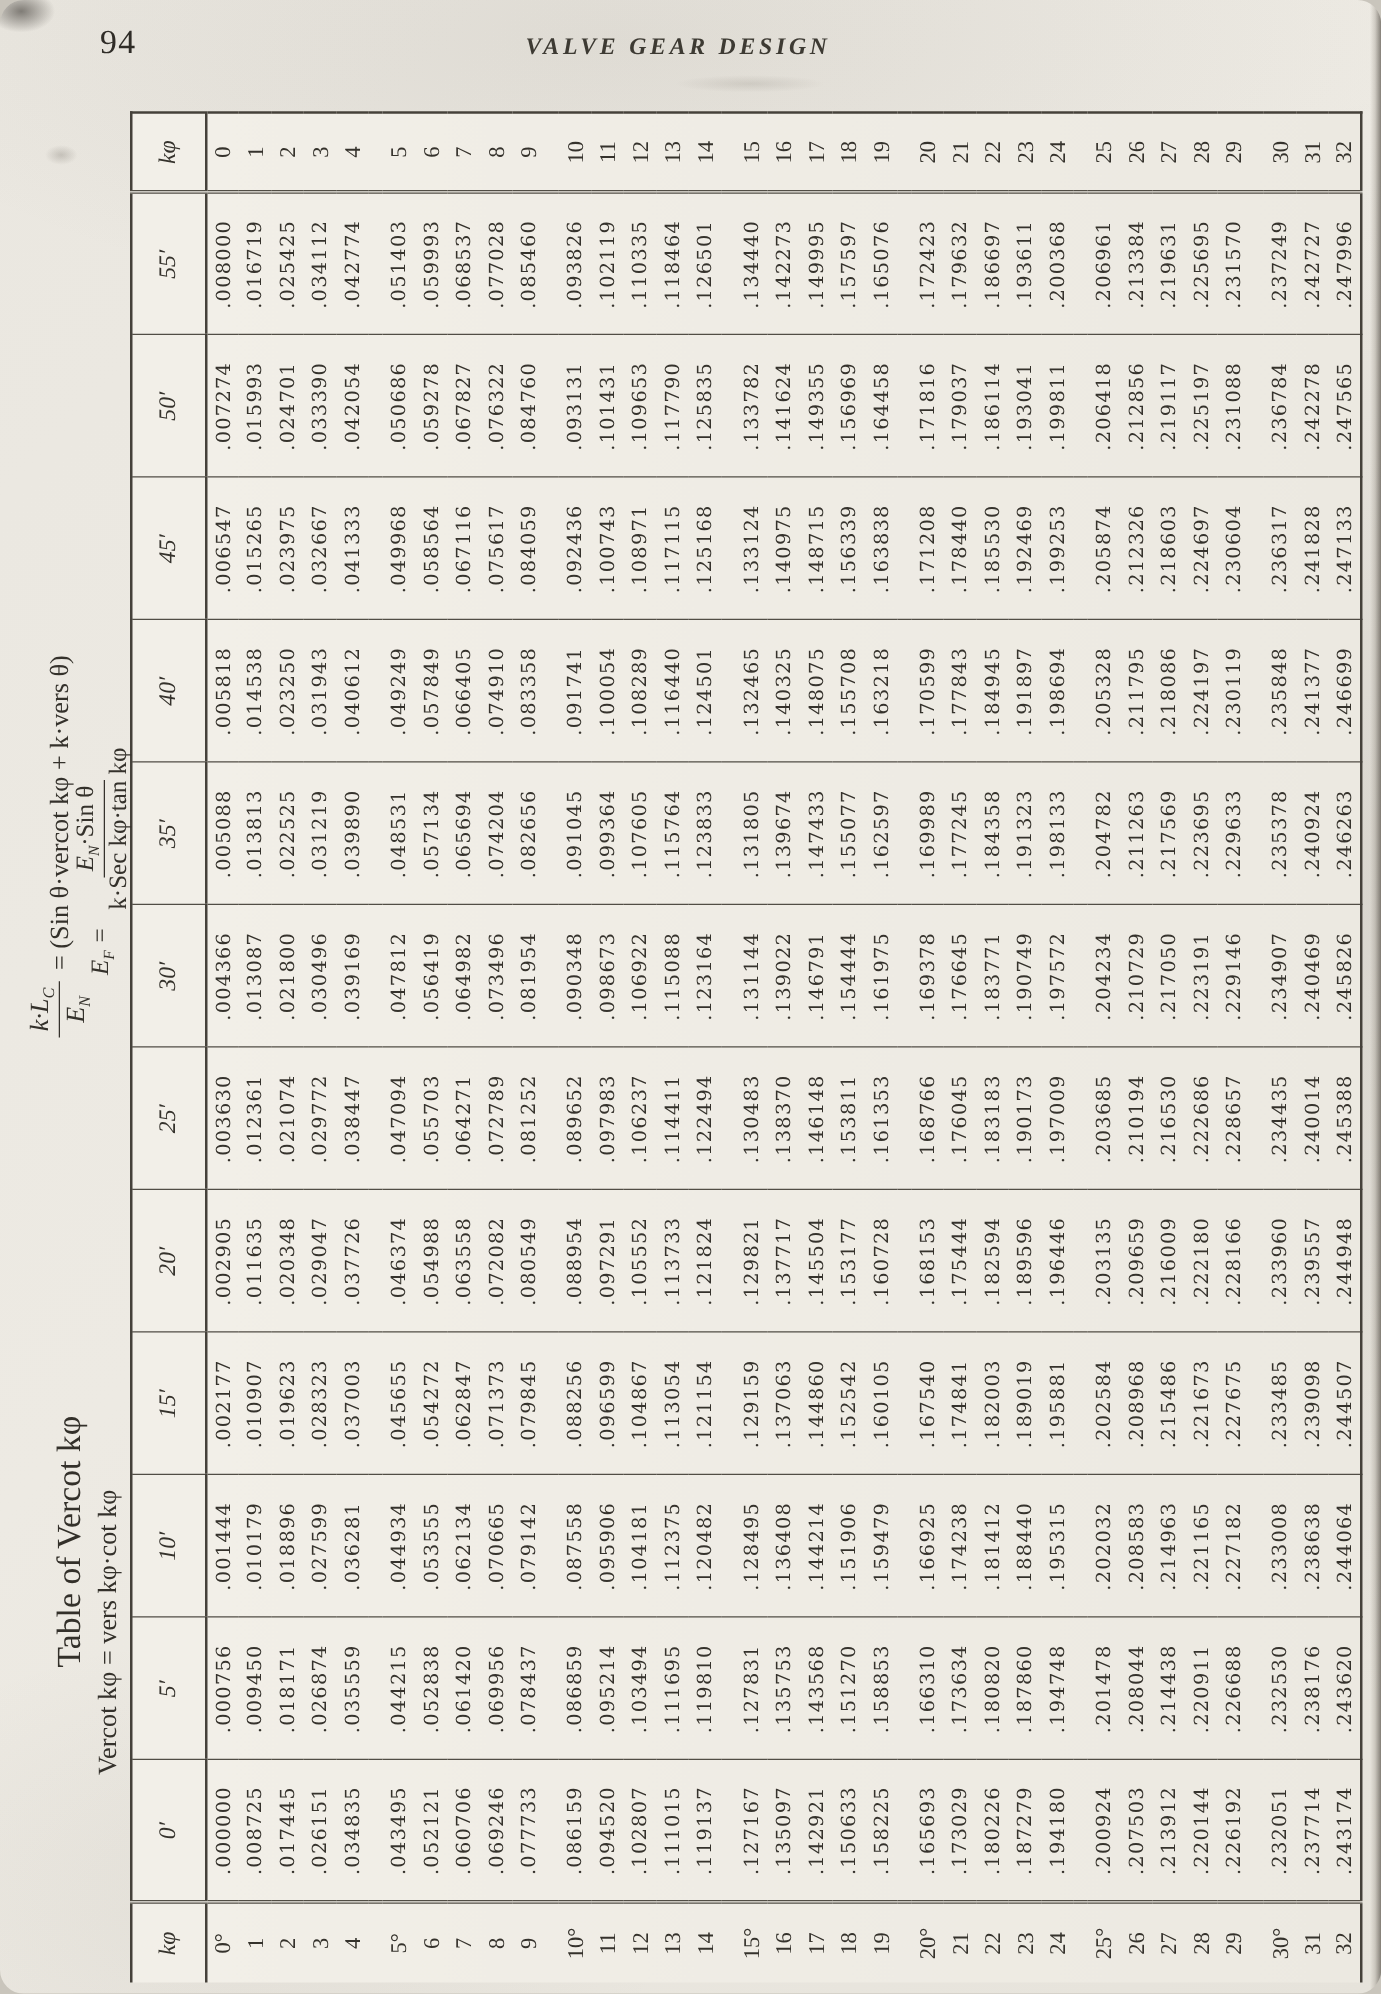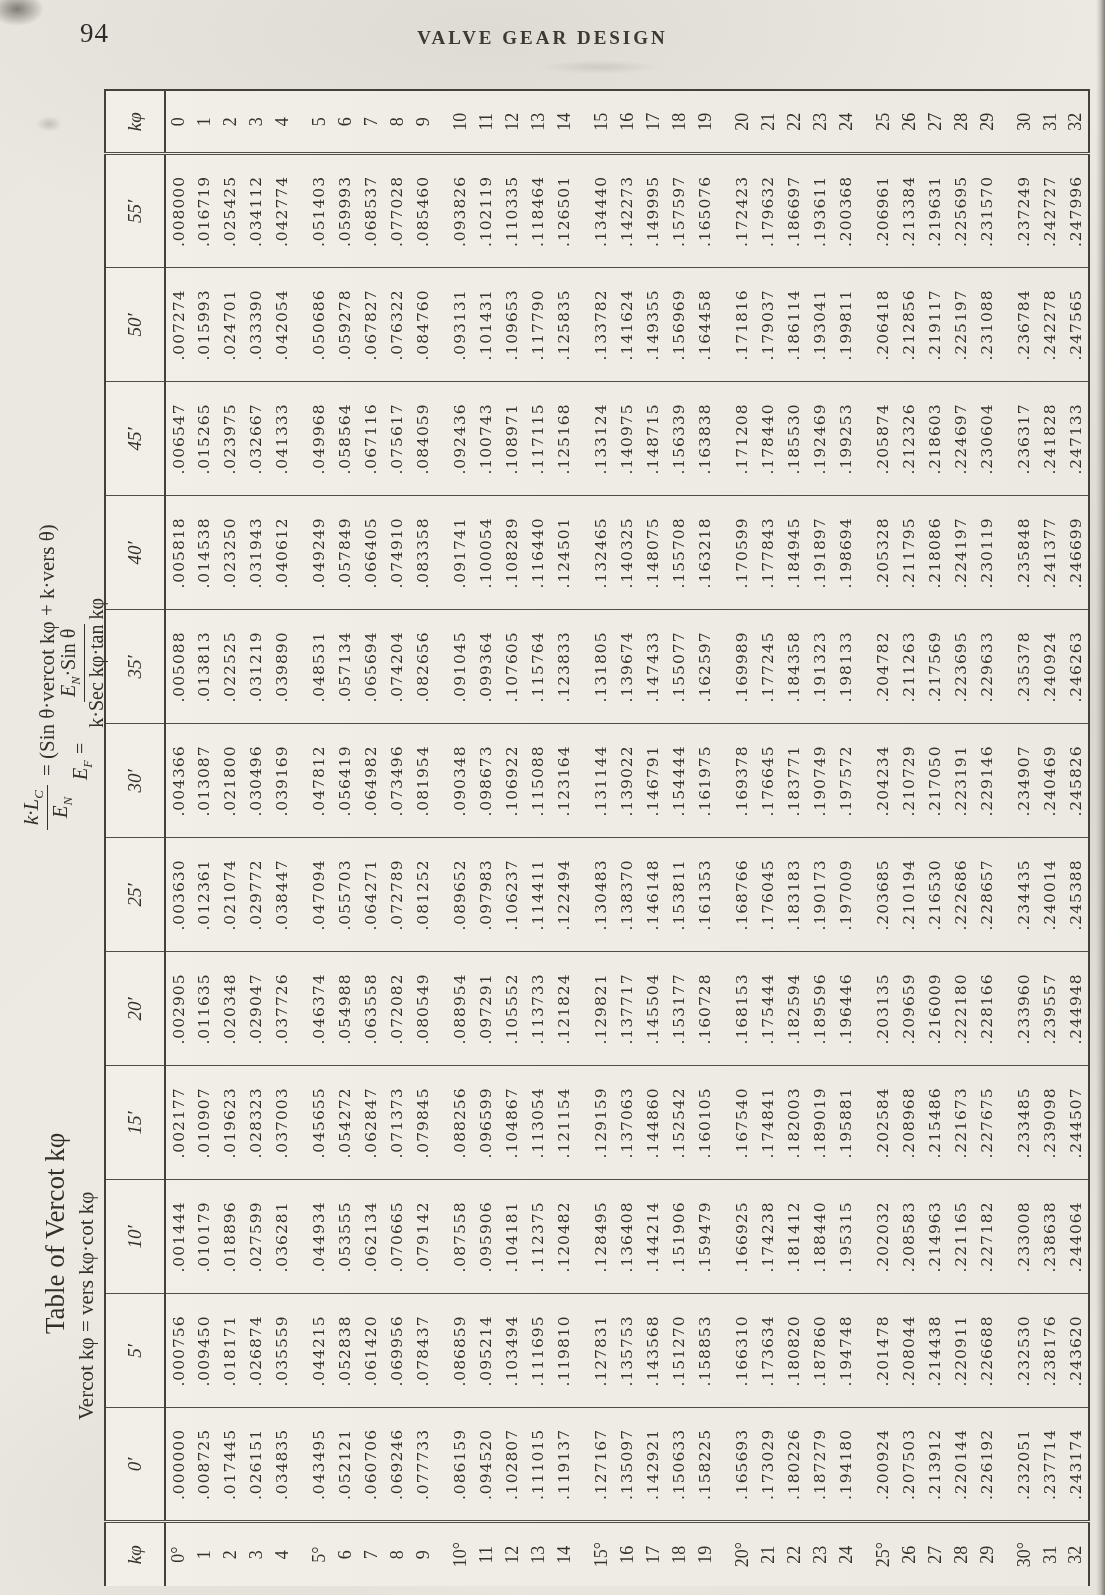--- a/index.html
+++ b/index.html
@@ -3,35 +3,35 @@
 <meta charset="utf-8">
 <style>
   html,body{margin:0;padding:0;background:#c9c5bc;}
   .page{
     position:relative;width:1105px;height:1595px;overflow:hidden;
     background:
       radial-gradient(900px 320px at 45% 2%, rgba(110,103,92,.10), transparent 70%),
       radial-gradient(420px 900px at 101% 45%, rgba(92,86,77,.12), transparent 72%),
       radial-gradient(500px 300px at 18% 95%, rgba(112,104,93,.07), transparent 70%),
       linear-gradient(135deg,#eae7e0 0%,#edeae3 45%,#e6e3db 100%);
-    font-family:"Liberation Serif", serif;color:#34312b;
+    font-family:"Liberation Serif", serif;color:#34312b;border-radius:19px;
   }
   .smudge-tl{position:absolute;left:-10px;top:-8px;width:54px;height:34px;
     background:radial-gradient(closest-side,rgba(42,38,33,.55),rgba(42,38,33,0));}
   .edge-right{position:absolute;top:0;right:0;width:9px;height:100%;
     background:linear-gradient(to left,rgba(72,66,58,.65),rgba(120,112,100,.25) 55%,rgba(120,112,100,0));}
   .speck1{position:absolute;left:36px;top:116px;width:26px;height:16px;border-radius:50%;
     background:radial-gradient(closest-side,rgba(90,84,75,.25),transparent);}
   .speck2{position:absolute;left:540px;top:60px;width:120px;height:14px;border-radius:50%;
     background:radial-gradient(closest-side,rgba(95,88,78,.15),transparent);}
 
   .folio{position:absolute;left:80px;top:18px;font-size:27px;letter-spacing:1px;
     color:#2f2c27;}
   .running-title{position:absolute;left:0;right:20px;top:27px;text-align:center;
-    font-size:19px;font-weight:700;letter-spacing:3px;color:#3d3a33;}
+    font-size:19px;font-weight:700;letter-spacing:3px;color:#3d3a33;font-style:italic;}
 
   
   .rot-outer{position:absolute;left:16px;top:86px;width:1075px;height:1500px;}
   .rot-inner{width:1500px;height:1075px;transform-origin:0 0;
     transform:rotate(-90deg) translateX(-1500px);}
 
   
   .caption{position:relative;height:88px;}
   .cap-title{position:absolute;left:252px;top:24px;font-size:27px;color:#33302a;}
   .cap-f1{position:absolute;left:756px;top:4px;display:flex;align-items:center;gap:9px;

